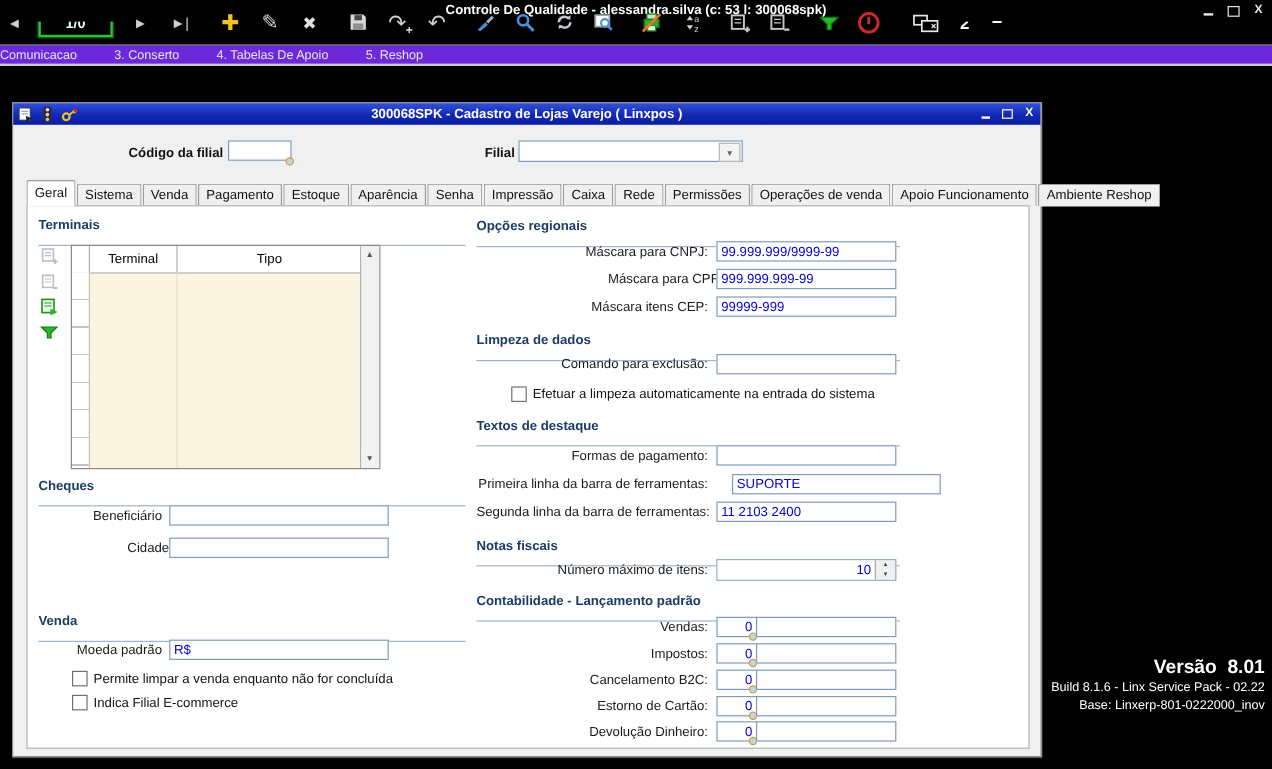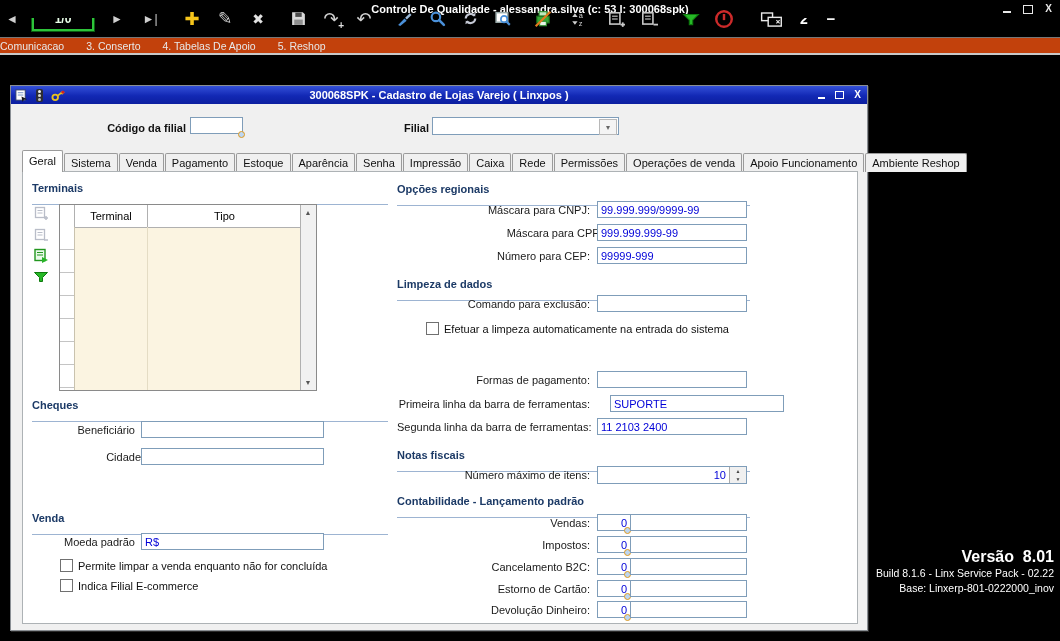--- a/index.html
+++ b/index.html
@@ -18,22 +18,22 @@
   .wctl .closex{color:#e8e8e8;font-size:10px;font-weight:bold;line-height:10px;}
   
   #toolbar{left:0;top:18px;width:1060px;height:37px;background:#000;display:flex;align-items:center;}
   .tbtn{height:22px;min-width:20px;display:flex;align-items:center;justify-content:center;margin-left:13px;position:relative;}
   .glyph{color:#cfcfcf;font-size:15px;line-height:20px;}
   #rec-counter{margin-left:10px;width:58px;height:20px;border:2px solid #2ec43a;box-shadow:0 0 0 1px #0b5e12;background:#000;
     color:#e9ffe9;font-size:12px;font-weight:bold;display:flex;align-items:center;justify-content:center;}
   .mini-plus{position:absolute;right:-3px;bottom:-1px;color:#e0e0e0;font-size:10px;font-weight:bold;}
   .count-label{color:#fff;font-size:14px;font-weight:bold;margin-left:16px;}
   
-  #menurow{left:0;top:55px;width:1060px;height:15px;background:#c2410c;border-top:1px solid #777;border-bottom:2px solid #c9c9c9;
-    display:flex;align-items:center;gap:22px;color:#e8e8e8;font-size:10.5px;}
+  #menurow{left:0;top:55px;width:1060px;height:15px;background:#6d28d9;border-top:1px solid #777;border-bottom:2px solid #c9c9c9;
+    display:flex;align-items:center;gap:31px;color:#e8e8e8;font-size:10.5px;}
   #menurow .mtab{white-space:nowrap;}
   
   #dialog{left:10px;top:85px;width:858px;height:546px;background:#f0f0f0;border:1px solid #8a8f94;box-sizing:border-box;
     box-shadow:1px 1px 0 #2a2a2a;}
   #dlg-titlebar{left:0;top:0;width:100%;height:18px;background:linear-gradient(180deg,#3350d8 0%,#1228b4 55%,#0c1fa0 100%);}
   #dlg-titlebar .dtitle{width:100%;text-align:center;color:#fff;font-size:11px;font-weight:bold;line-height:18px;}
   #dlg-icons{left:4px;top:2px;display:flex;gap:8px;align-items:center;height:14px;}
   .dlg-wctl{top:4px;right:6px;display:flex;gap:10px;align-items:center;height:10px;}
   .dlg-wctl .minbar{width:7px;height:2px;background:#fff;margin-top:5px;}
   .dlg-wctl .maxbox{width:7px;height:6px;border:1px solid #fff;}
@@ -342,31 +342,32 @@
       <div class="chkrow" style="left:25px;top:407px;">
         <div class="chk"></div>
         <span>Indica Filial E-commerce</span>
       </div>
 
       <div class="sec" style="left:374px;top:11px;width:353px;">Opções regionais</div>
       <div class="lbl" style="left:374px;top:30px;width:193px;">Máscara para CNPJ:</div>
       <input class="inp" style="left: 574px; top: 29px; width: 150px;" value="99.999.999/9999-99">
       <div class="lbl" style="left:386px;top:53px;width:193px;">Máscara para CPF:</div>
       <input class="inp" style="left: 574px; top: 52px; width: 150px;" value="999.999.999-99">
-      <div class="lbl" style="left:374px;top:76px;width:193px;">Número para CEP:</div>
+      <div class="lbl" style="left:374px;top:76px;width:193px;">Máscara itens CEP:</div>
       <input class="inp" style="left: 574px; top: 75px; width: 150px;" value="99999-999">
 
       <div class="sec" style="left:374px;top:106px;width:353px;">Limpeza de dados</div>
       <div class="lbl" style="left:374px;top:124px;width:193px;">Comando para exclusão:</div>
       <input class="inp" style="left: 574px; top: 123px; width: 150px;" value="">
       <div class="chkrow" style="left:391px;top:150px;">
         <div class="chk"></div>
         <span>Efetuar a limpeza automaticamente na entrada do sistema</span>
       </div>
 
+      <div class="sec" style="left:374px;top:177px;width:353px;">Textos de destaque</div>
       <div class="lbl" style="left:374px;top:200px;width:193px;">Formas de pagamento:</div>
       <input class="inp" style="left: 574px; top: 199px; width: 150px;" value="">
       <div class="lbl" style="left:374px;top:224px;width:193px;">Primeira linha da barra de ferramentas:</div>
       <input class="inp" style="left: 587px; top: 223px; width: 174px;" value="SUPORTE">
       <div class="lbl" style="left:374px;top:247px;width:193px;">Segunda linha da barra de ferramentas:</div>
       <input class="inp" style="left: 574px; top: 246px; width: 150px;" value="11 2103 2400">
 
       <div class="sec" style="left:374px;top:277px;width:353px;">Notas fiscais</div>
       <div class="lbl" style="left:374px;top:295px;width:193px;">Número máximo de itens:</div>
       <div id="spinner">

